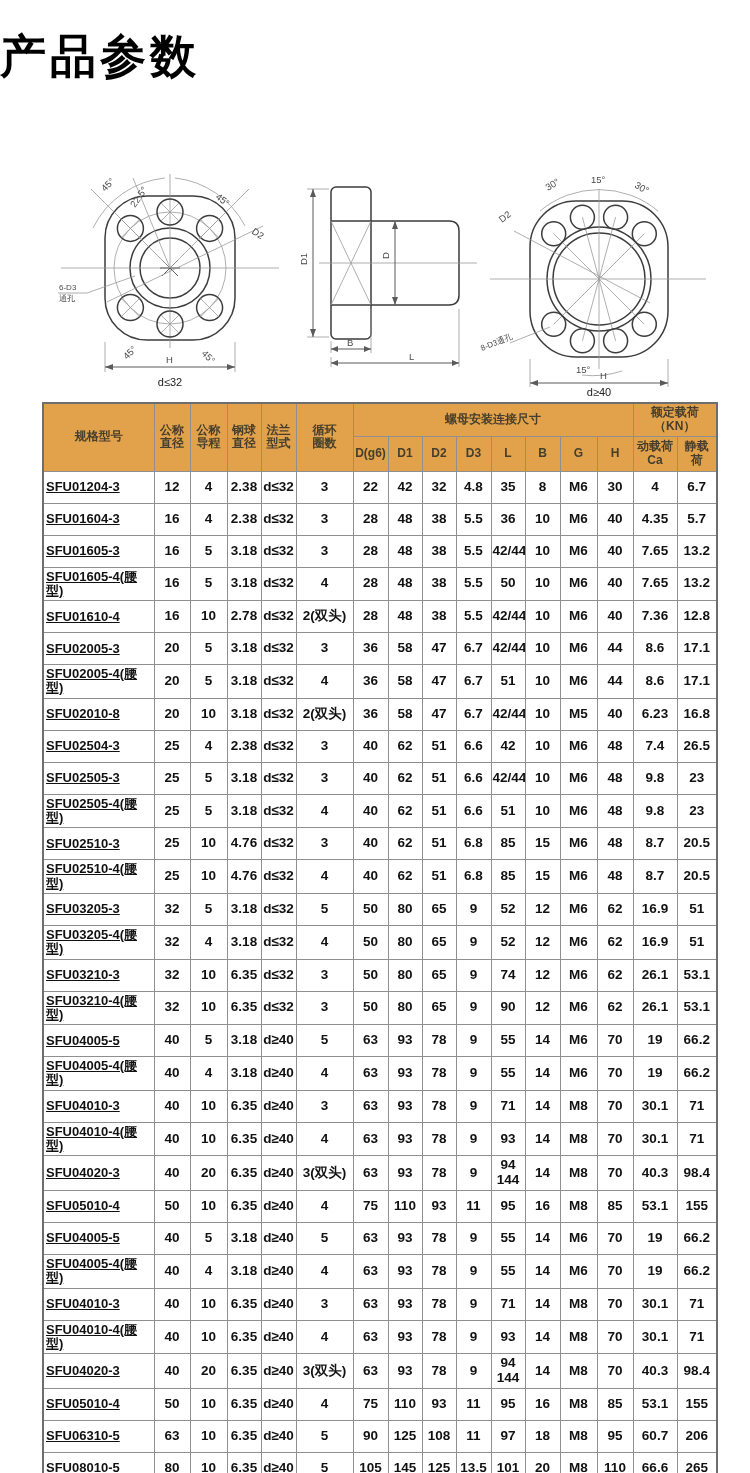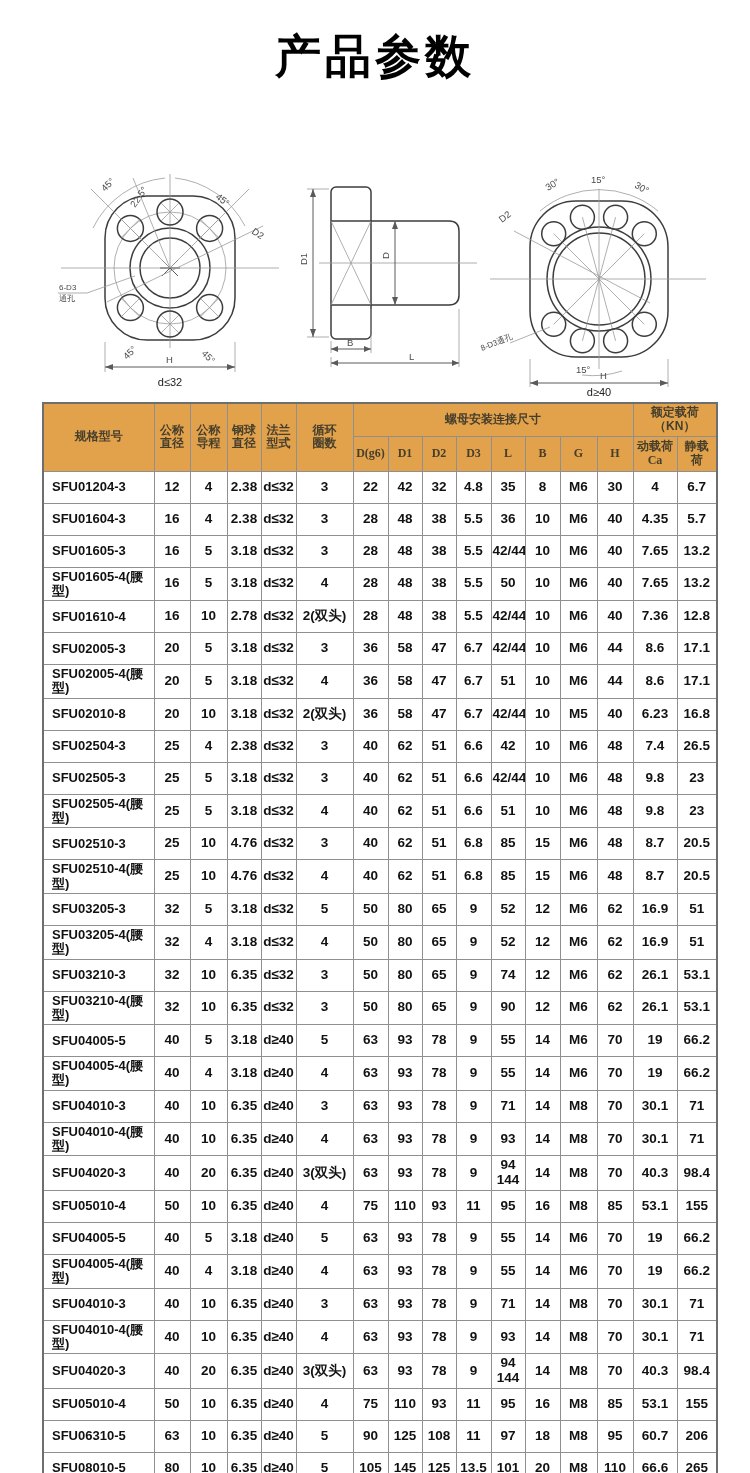--- a/index.html
+++ b/index.html
@@ -2,21 +2,21 @@
 <html><head>
 <meta charset="utf-8">
 <style>
   html,body { margin:0; padding:0; background:#ffffff; }
   .page {
     position:relative; width:750px; height:1473px; background:#ffffff;
     font-family:"Liberation Sans","DejaVu Sans",sans-serif; overflow:hidden;
   }
   .page-title {
     margin:0; position:absolute; top:26px; left:0; width:750px;
-    text-align:center; font-size:46px; font-weight:900; color:#000;
+    font-size:46px; font-weight:900; color:#000;
     letter-spacing:4px;
   }
   .drawings { position:absolute; top:130px; left:0; width:750px; height:265px; }
   .drawings svg { position:absolute; overflow:visible; }
   #dwg-left   { left:55px;  top:0;    }
   #dwg-middle { left:293px; top:45px; }
   #dwg-right  { left:482px; top:15px; }
 
   .s1 { stroke:#3d3d3d; stroke-width:1.5; fill:none; }
   .s2 { stroke:#5a5a5a; stroke-width:1;   fill:none; }
@@ -33,26 +33,26 @@
   }
   table.spec th, table.spec td {
     border:1px solid #8f8f8f; text-align:center; vertical-align:middle;
     white-space:pre-line; padding:2px 1px; overflow:hidden;
   }
   table.spec thead th {
     background:#e2a24c; color:#453e2c; font-size:12px; font-weight:700;
     line-height:1.15;
   }
   tr.grow th { height:14px; }
-  tr.subrow th { height:30px;font-family:Liberation Serif, serif; }
+  tr.subrow th { height:30px; }
   table.spec tbody td {
     font-size:13.5px; font-weight:700; color:#111; height:27px; line-height:1.1;
   }
   table.spec tbody td.c-model {
-    text-align:left; padding-left:8px; font-size:13px;
+    text-align:left; padding-left:2px; font-size:13px;text-decoration:underline;
   }
 </style>
 </head>
 <body>
 
 <div class="page">
 
   <h1 class="page-title">产品参数</h1>
 
   <div class="drawings">

